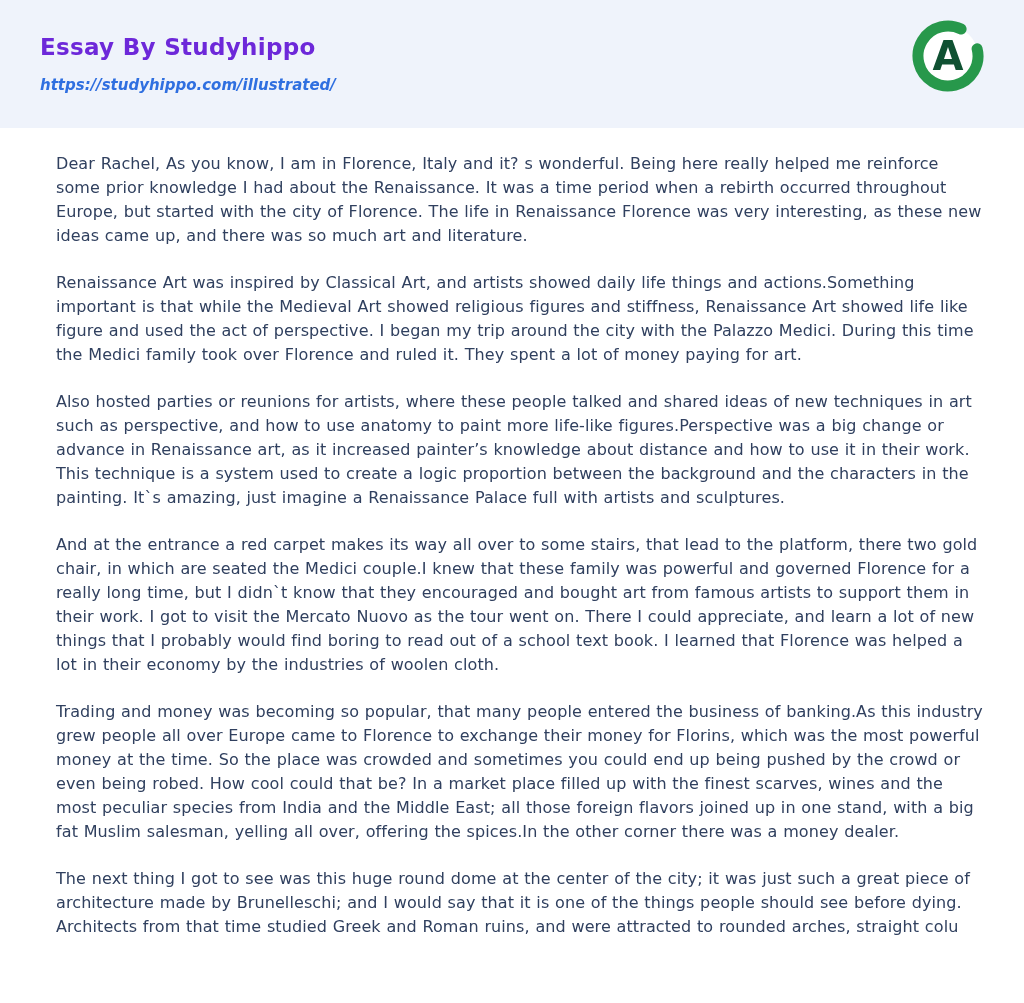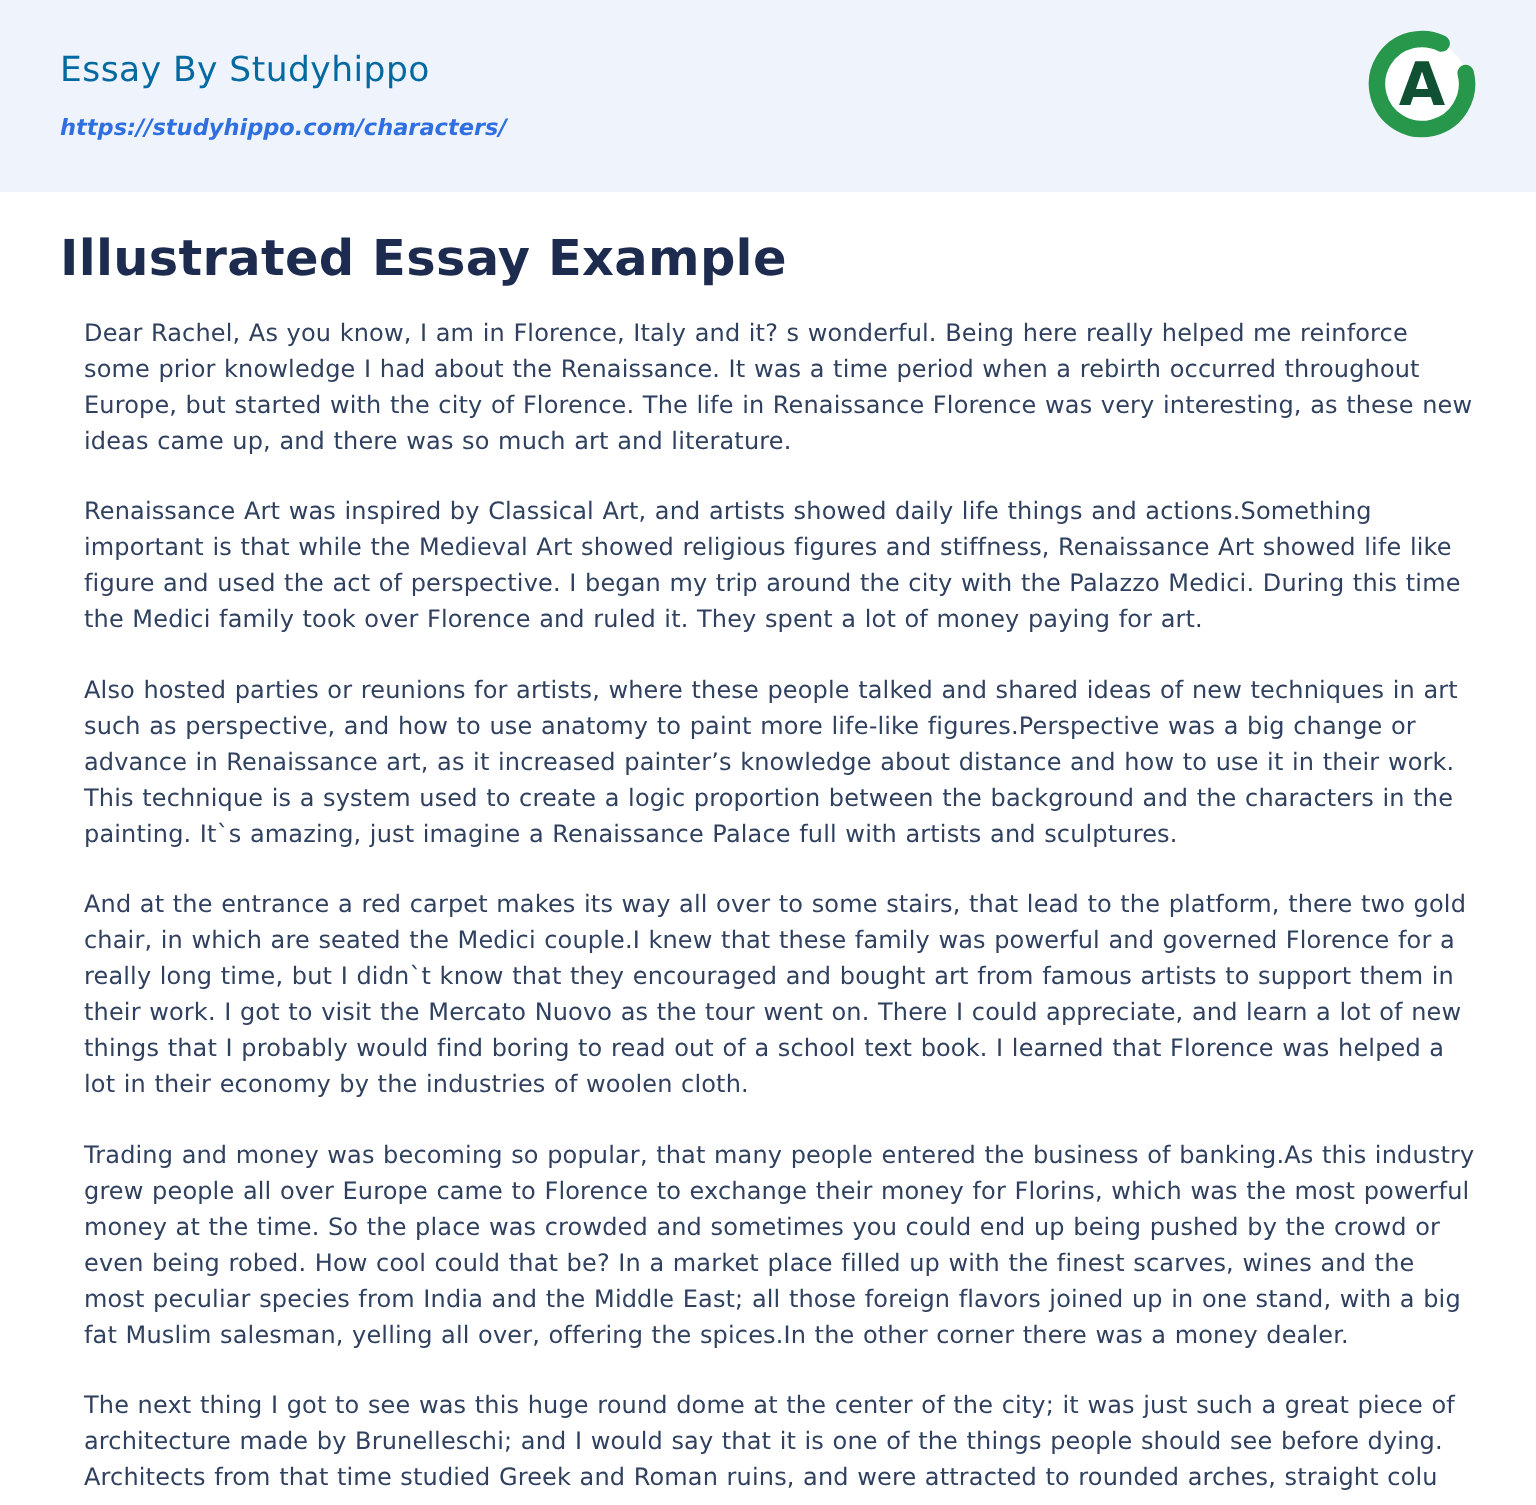--- a/index.html
+++ b/index.html
@@ -17,23 +17,23 @@
     width: 100%;
     height: 128px;
     padding: 34px 40px 0 40px;
     position: relative;
   }
   .header-text {
     display: flex;
     flex-direction: column;
   }
   .site-title {
-    color: #0369a1;
+    color: #6d28d9;
     font-size: 23px;
-    font-weight: 400;
+    font-weight: 700;
     letter-spacing: 0.3px;
     text-decoration: none;
     cursor: pointer;
     line-height: 1.2;
   }
   .site-url {
     margin-top: 14px;
     color: #2f6fe0;
     font-size: 15px;
     font-weight: 600;
@@ -70,33 +70,32 @@
     letter-spacing: 0.1px;
     word-spacing: 0.5px;
   }
 </style>
 </head>
 <body>
 
 <header class="site-header">
   <div class="header-text">
     <a class="site-title">Essay By Studyhippo</a>
-    <a class="site-url">https://studyhippo.com/characters/</a>
+    <a class="site-url">https://studyhippo.com/illustrated/</a>
   </div>
   <div class="logo">
     <svg viewBox="0 0 76 76">
       <circle cx="38" cy="38" r="30" fill="#ffffff" stroke="none"></circle>
       <circle cx="38" cy="38" r="30" fill="none" stroke="#27984b" stroke-width="11" stroke-dasharray="162 27" stroke-linecap="round" transform="rotate(-14 38 38)"></circle>
       <text x="38" y="52" text-anchor="middle" font-family="DejaVu Sans, sans-serif" font-size="40" font-weight="bold" fill="#0f5132">A</text>
     </svg>
   </div>
 </header>
 
 <main class="content">
-  <h1 class="page-title">Illustrated Essay Example</h1>
   <div class="paragraphs">
       <p>Dear Rachel, As you know, I am in Florence, Italy and it? s wonderful. Being here really helped me reinforce some prior knowledge I had about the Renaissance. It was a time period when a rebirth occurred throughout Europe, but started with the city of Florence. The life in Renaissance Florence was very interesting, as these new ideas came up, and there was so much art and literature.</p>
       <p>Renaissance Art was inspired by Classical Art, and artists showed daily life things and actions.Something important is that while the Medieval Art showed religious figures and stiffness, Renaissance Art showed life like figure and used the act of perspective. I began my trip around the city with the Palazzo Medici. During this time the Medici family took over Florence and ruled it. They spent a lot of money paying for art.</p>
       <p>Also hosted parties or reunions for artists, where these people talked and shared ideas of new techniques in art such as perspective, and how to use anatomy to paint more life-like figures.Perspective was a big change or advance in Renaissance art, as it increased painter’s knowledge about distance and how to use it in their work. This technique is a system used to create a logic proportion between the background and the characters in the painting. It`s amazing, just imagine a Renaissance Palace full with artists and sculptures.</p>
       <p>And at the entrance a red carpet makes its way all over to some stairs, that lead to the platform, there two gold chair, in which are seated the Medici couple.I knew that these family was powerful and governed Florence for a really long time, but I didn`t know that they encouraged and bought art from famous artists to support them in their work. I got to visit the Mercato Nuovo as the tour went on. There I could appreciate, and learn a lot of new things that I probably would find boring to read out of a school text book. I learned that Florence was helped a lot in their economy by the industries of woolen cloth.</p>
       <p>Trading and money was becoming so popular, that many people entered the business of banking.As this industry grew people all over Europe came to Florence to exchange their money for Florins, which was the most powerful money at the time. So the place was crowded and sometimes you could end up being pushed by the crowd or even being robed. How cool could that be? In a market place filled up with the finest scarves, wines and the most peculiar species from India and the Middle East; all those foreign flavors joined up in one stand, with a big fat Muslim salesman, yelling all over, offering the spices.In the other corner there was a money dealer.</p>
       <p>The next thing I got to see was this huge round dome at the center of the city; it was just such a great piece of architecture made by Brunelleschi; and I would say that it is one of the things people should see before dying. Architects from that time studied Greek and Roman ruins, and were attracted to rounded arches, straight colu</p>
     </div>
 </main>
 

